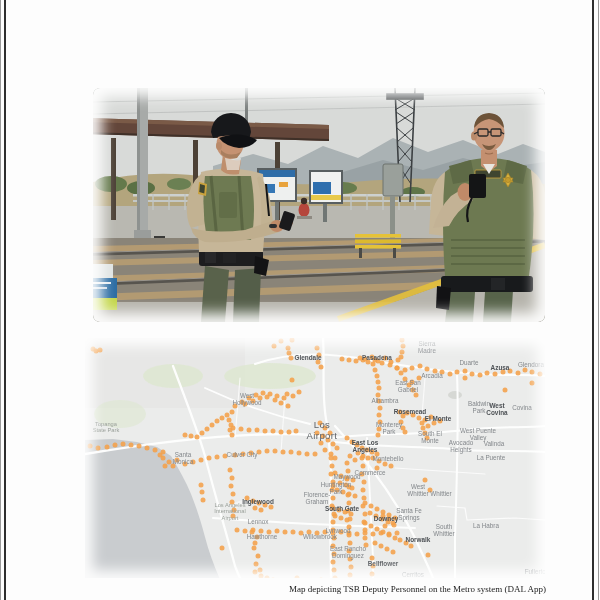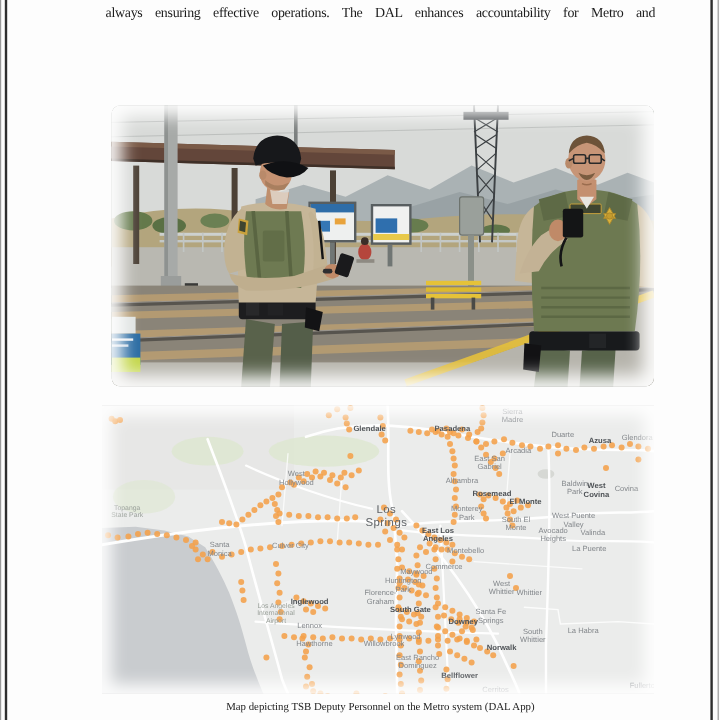--- a/index.html
+++ b/index.html
@@ -29,34 +29,33 @@
        opacity:.88;}
   .ml{position:absolute;transform:translate(-50%,-50%);font-family:"Liberation Sans",sans-serif;
       white-space:pre-line;text-align:center;line-height:1.12;pointer-events:none;}
   .ml-city{font-size:6.3px;color:#83878b;}
   .ml-cityb{font-size:6.4px;color:#4d5155;font-weight:bold;}
   .ml-big{font-size:9.5px;color:#5f6367;letter-spacing:.4px;}
   .ml-park{font-size:5.7px;color:#9aa09a;}
   .mapfade{position:absolute;inset:0;pointer-events:none;
        box-shadow:inset 0 0 13px 8px rgba(255,255,255,.92);}
 
-  .caption{position:absolute;left:88px;top:584px;width:458px;text-align:center;
+  .caption{position:absolute;left:88px;top:584px;width:458px;text-align:right;
            font-size:9px;color:#222;}
 </style>
 </head>
 <body>
 
 <div class="page">
   <div class="vline vl-outer-left"></div>
   <div class="vline vl-inner-left"></div>
   <div class="vline vl-inner-right"></div>
   <div class="vline vl-outer-right"></div>
 
   <div class="bodytext" id="paragraph">
-      <div class="pline">always ensuring effective operations. The DAL enhances accountability for Metro and</div>
     </div>
 
   <div class="photo">
     <svg width="452" height="234" viewBox="0 0 452 234">
 
       <rect x="0" y="0" width="452" height="234" fill="#d8dad8"></rect>
       <path d="M0,14 L452,5" stroke="#9da19f" stroke-width="0.8" opacity=".6" fill="none"></path>
       <path d="M0,26 L452,16" stroke="#9da19f" stroke-width="0.8" opacity=".5" fill="none"></path>
 
       <path d="M120,78 L160,66 L195,76 L230,58 L265,70 L300,50 L335,64 L370,52 L405,66 L430,56 L452,64 L452,100 L120,100 Z" fill="#9fa8ab" opacity=".8"></path>
@@ -623,21 +622,21 @@
         <div class="ml ml-cityb" style="left: 325px; top: 74px;">Rosemead</div>
         <div class="ml ml-cityb" style="left: 353px; top: 81px;">El Monte</div>
         <div class="ml ml-city" style="left: 394px; top: 69px;">Baldwin
 Park</div>
         <div class="ml ml-cityb" style="left: 412px; top: 71px;">West
 Covina</div>
         <div class="ml ml-city" style="left: 437px; top: 70px;">Covina</div>
         <div class="ml ml-city" style="left: 304px; top: 90px;">Monterey
 Park</div>
         <div class="ml ml-big" style="left: 237px; top: 93px;">Los
-Springs</div>
+Airport</div>
         <div class="ml ml-city" style="left: 345px; top: 99px;">South El
 Monte</div>
         <div class="ml ml-city" style="left: 393px; top: 96px;">West Puente
 Valley</div>
         <div class="ml ml-city" style="left: 376px; top: 108px;">Avocado
 Heights</div>
         <div class="ml ml-city" style="left: 409px; top: 106px;">Valinda</div>
         <div class="ml ml-cityb" style="left: 280px; top: 108px;">East Los
 Angeles</div>
         <div class="ml ml-city" style="left: 406px; top: 120px;">La Puente</div>

